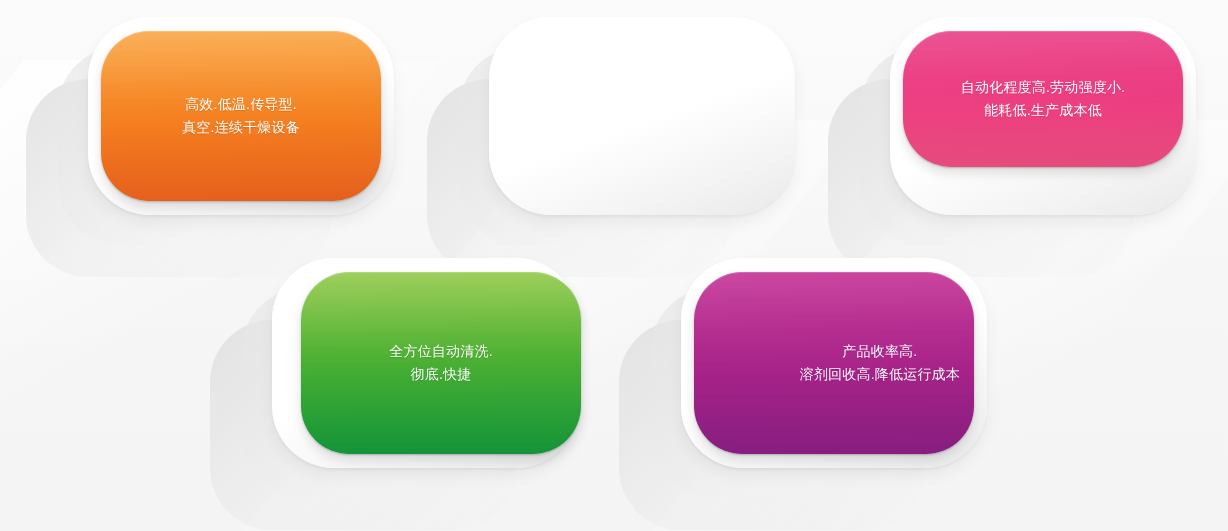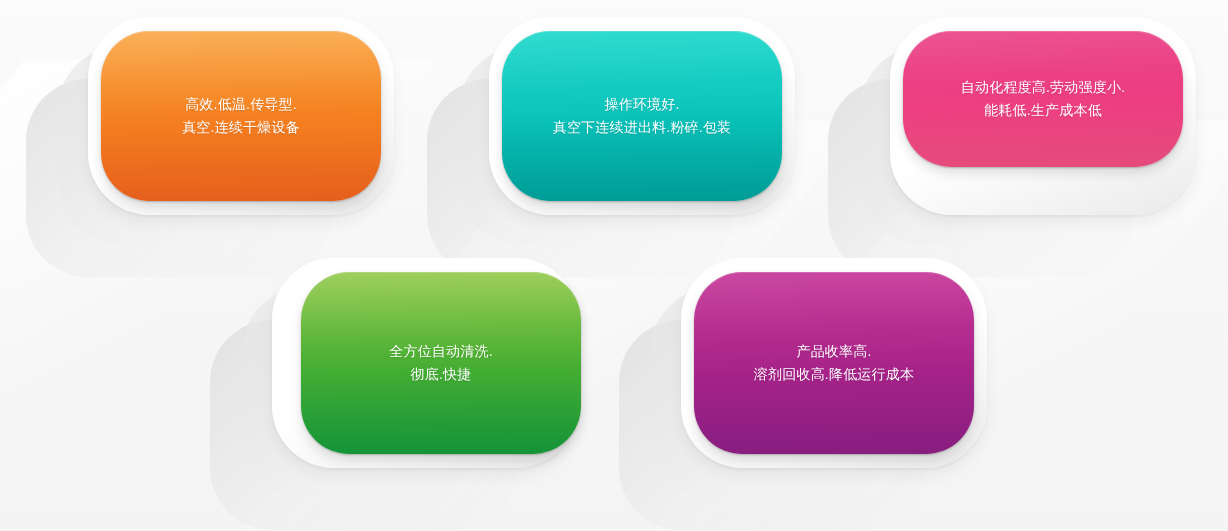--- a/index.html
+++ b/index.html
@@ -148,24 +148,20 @@
     <div class="panel" style="background: linear-gradient(rgb(249, 161, 58) 0%, rgb(245, 130, 32) 46%, rgb(240, 100, 30) 100%);">
       <div class="panel-text">高效.低温.传导型.
 真空.连续干燥设备</div>
     </div>
   </div>
 
   <div class="card" id="card-2">
     <div class="long-shadow"></div>
     <div class="long-shadow2"></div>
     <div class="frame"></div>
-    <div class="panel" style="background: linear-gradient(rgb(11, 212, 198) 0%, rgb(10, 196, 187) 46%, rgb(0, 163, 157) 100%);">
-      <div class="panel-text">操作环境好.
-真空下连续进出料.粉碎.包装</div>
-    </div>
   </div>
 
   <div class="card" id="card-3">
     <div class="long-shadow"></div>
     <div class="long-shadow2"></div>
     <div class="frame"></div>
     <div class="panel" style="background: linear-gradient(rgb(232, 51, 126) 0%, rgb(236, 59, 128) 46%, rgb(240, 79, 130) 100%);">
       <div class="panel-text">自动化程度高.劳动强度小.
 能耗低.生产成本低</div>
     </div>
@@ -178,19 +174,19 @@
     <div class="panel" style="background: linear-gradient(rgb(140, 198, 63) 0%, rgb(76, 176, 49) 46%, rgb(21, 155, 59) 100%);">
       <div class="panel-text">全方位自动清洗.
 彻底.快捷</div>
     </div>
   </div>
 
   <div class="card" id="card-5">
     <div class="long-shadow"></div>
     <div class="long-shadow2"></div>
     <div class="frame"></div>
-    <div class="panel" style="background: linear-gradient(rgb(192, 38, 143) 0%, rgb(171, 35, 137) 46%, rgb(142, 31, 134) 100%);">
+    <div class="panel" style="background: linear-gradient(rgb(192, 38, 143) 0%, rgb(171, 35, 137) 46%, rgb(142, 31, 134) 100%); justify-content: flex-end;">
       <div class="panel-text">产品收率高.
 溶剂回收高.降低运行成本</div>
     </div>
   </div>
 
 </div>
 
 </body></html>

